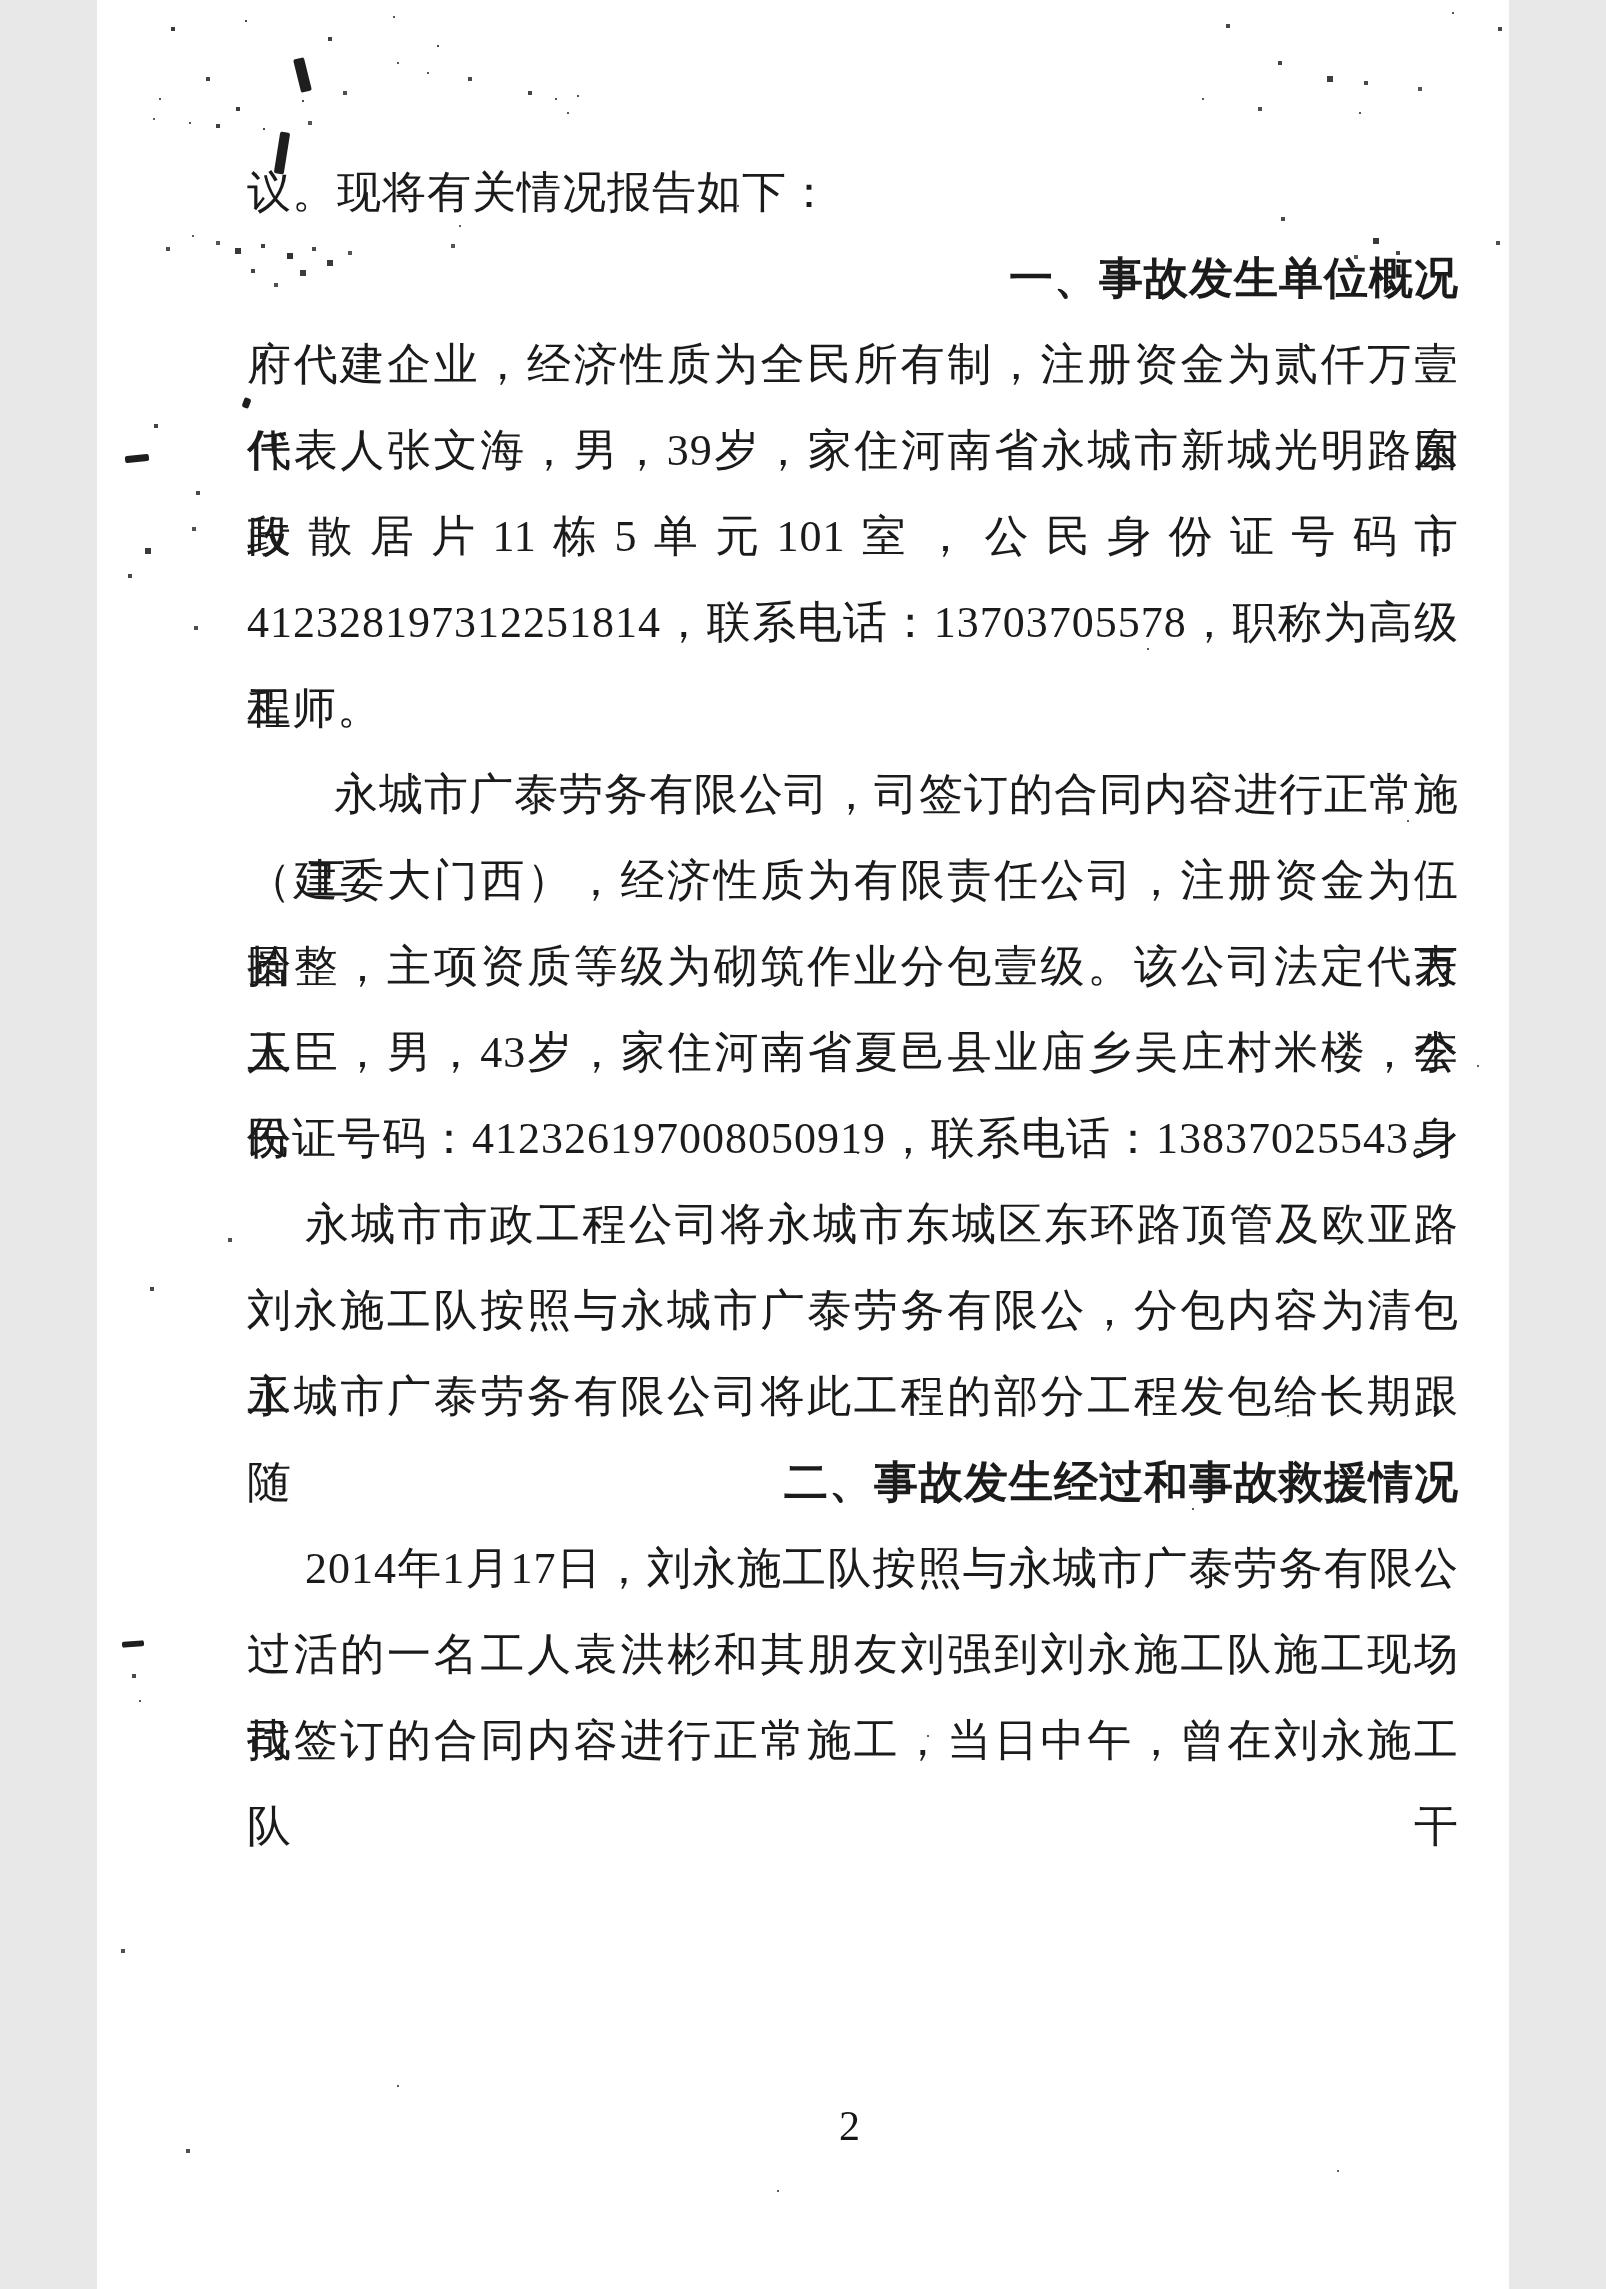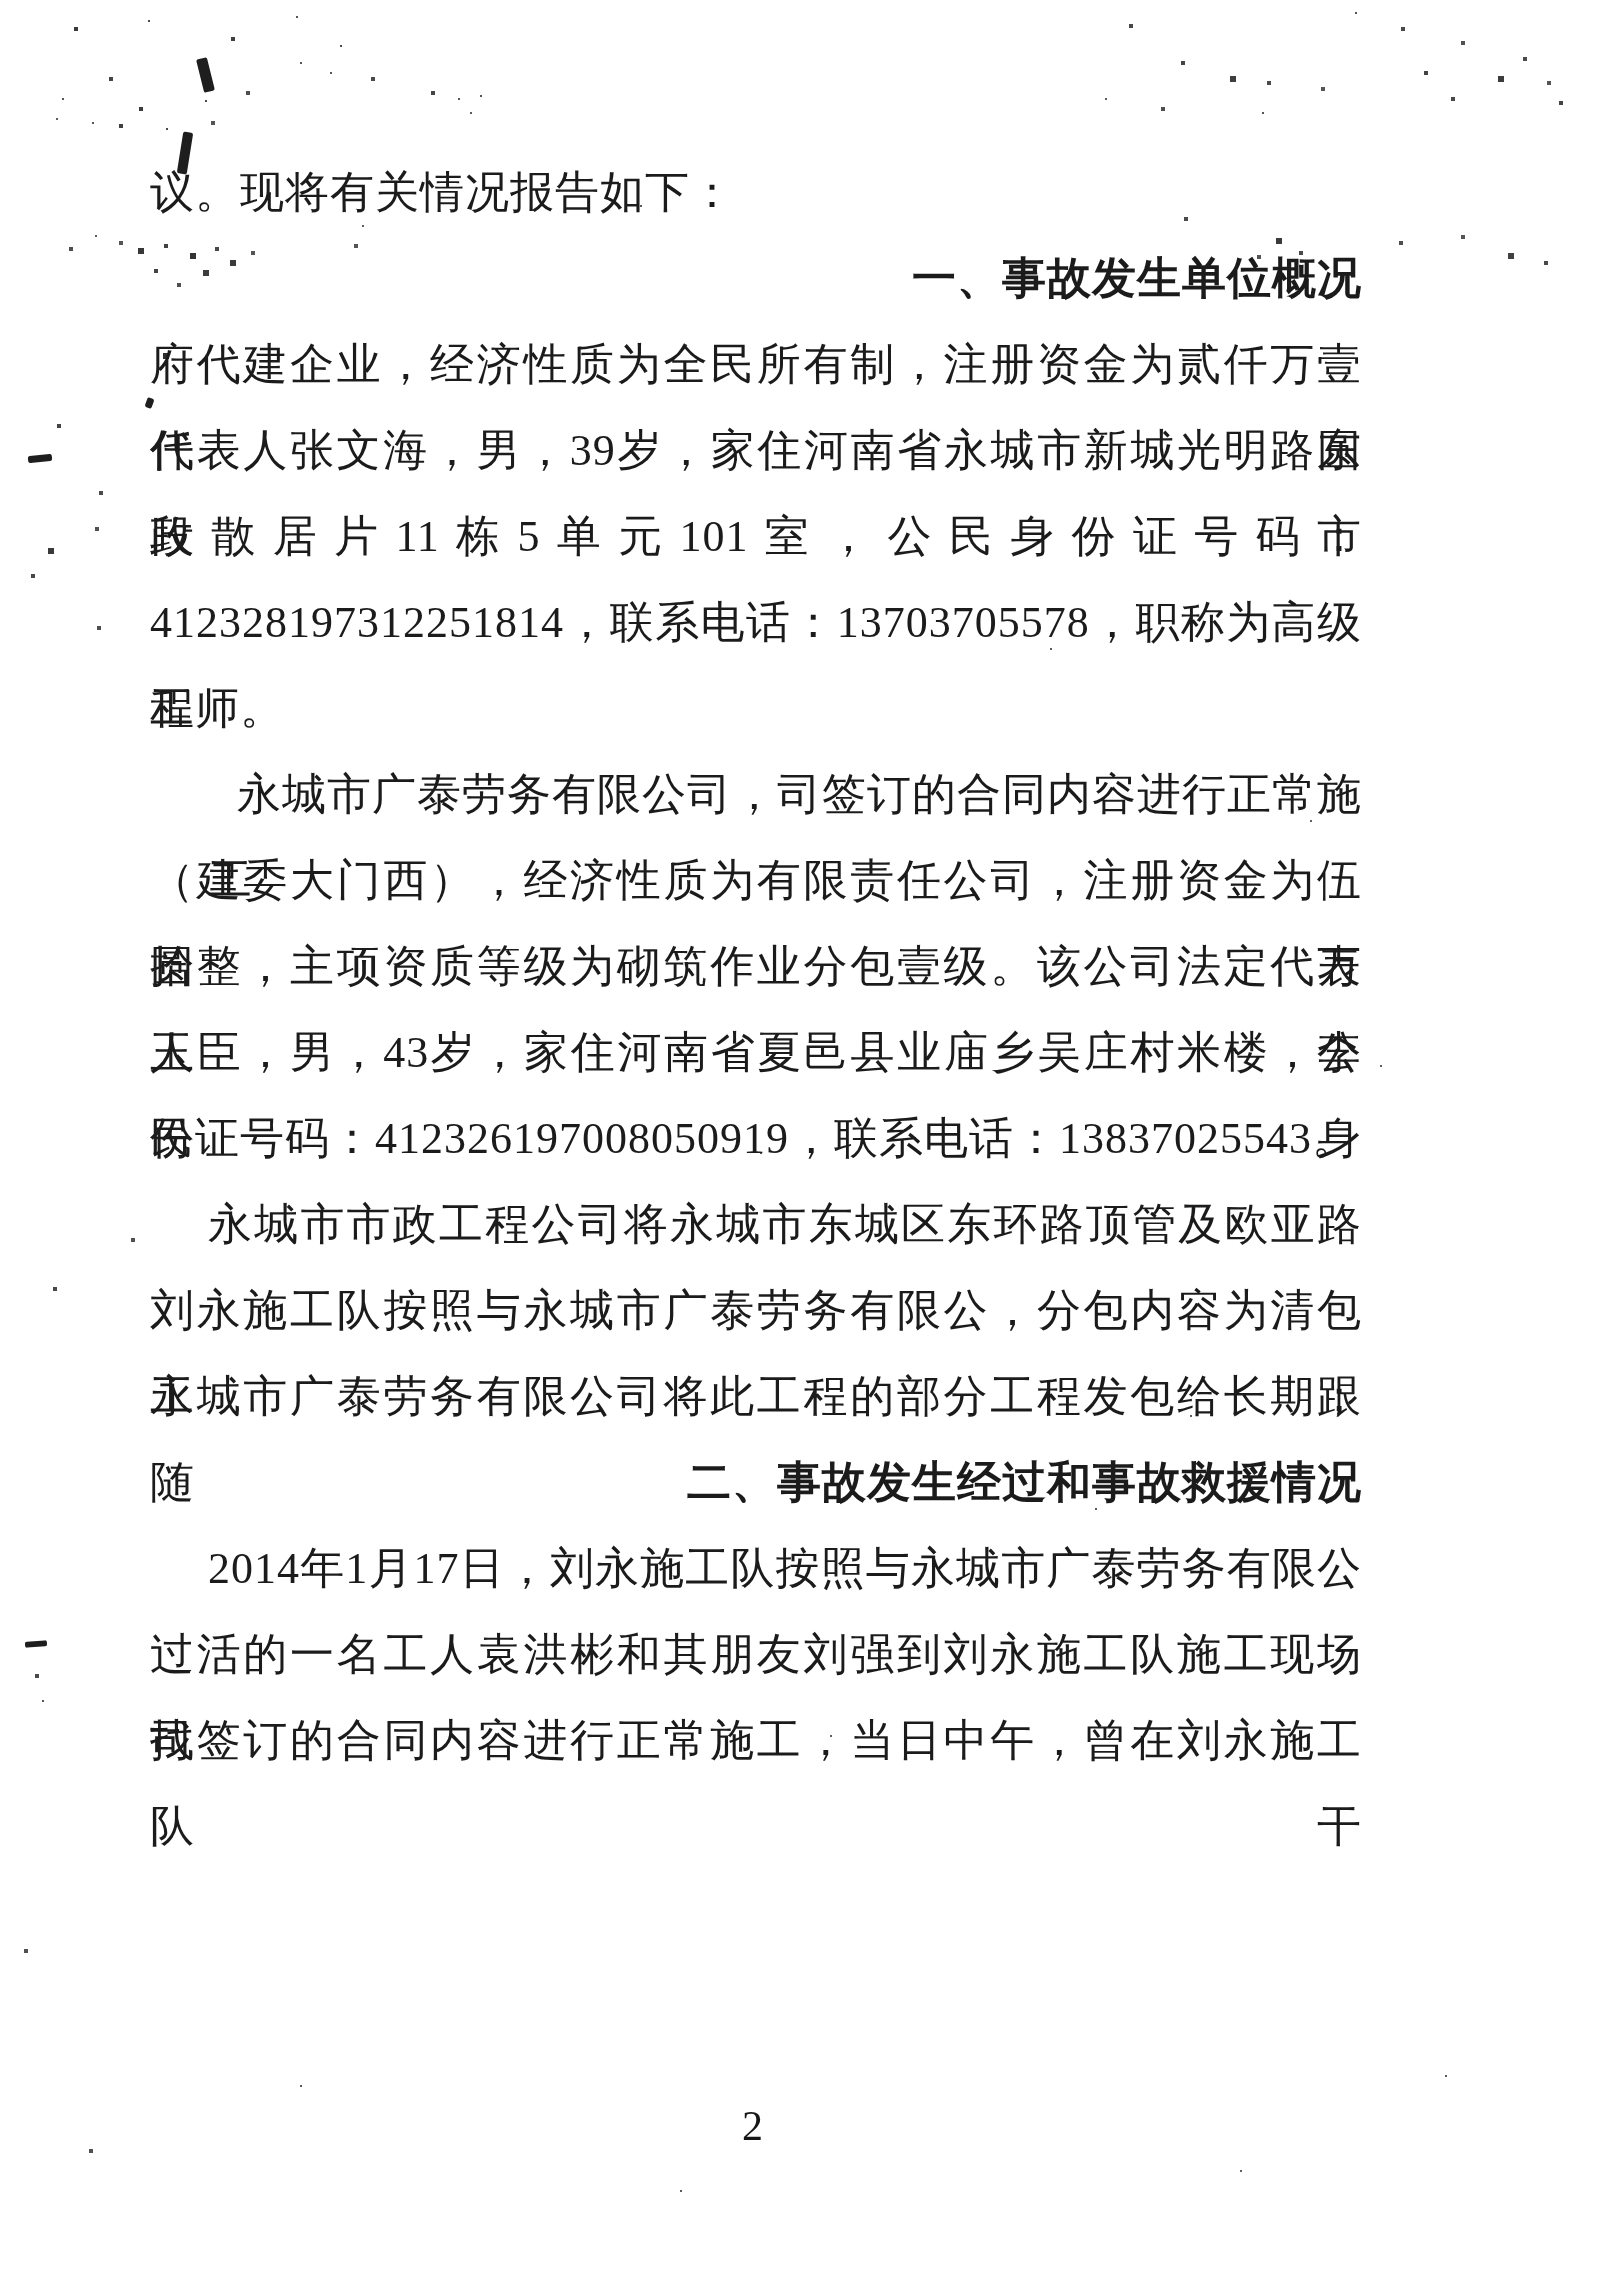--- a/index.html
+++ b/index.html
@@ -2,21 +2,21 @@
 <html><head>
 <meta charset="utf-8">
 <style>
   html, body {
     margin: 0;
     padding: 0;
     background: #e8e8e8;
   }
   .page {
     position: relative;
-    width: 1606px;
+    width: 1412px;
     height: 2289px;
     margin: 0 auto;
     background: #ffffff;
     overflow: hidden;
     font-family: "Liberation Serif", "DejaVu Serif", serif;
     color: #1b1b1b;
   }
   .doc {
     position: absolute;
     left: 150px;

